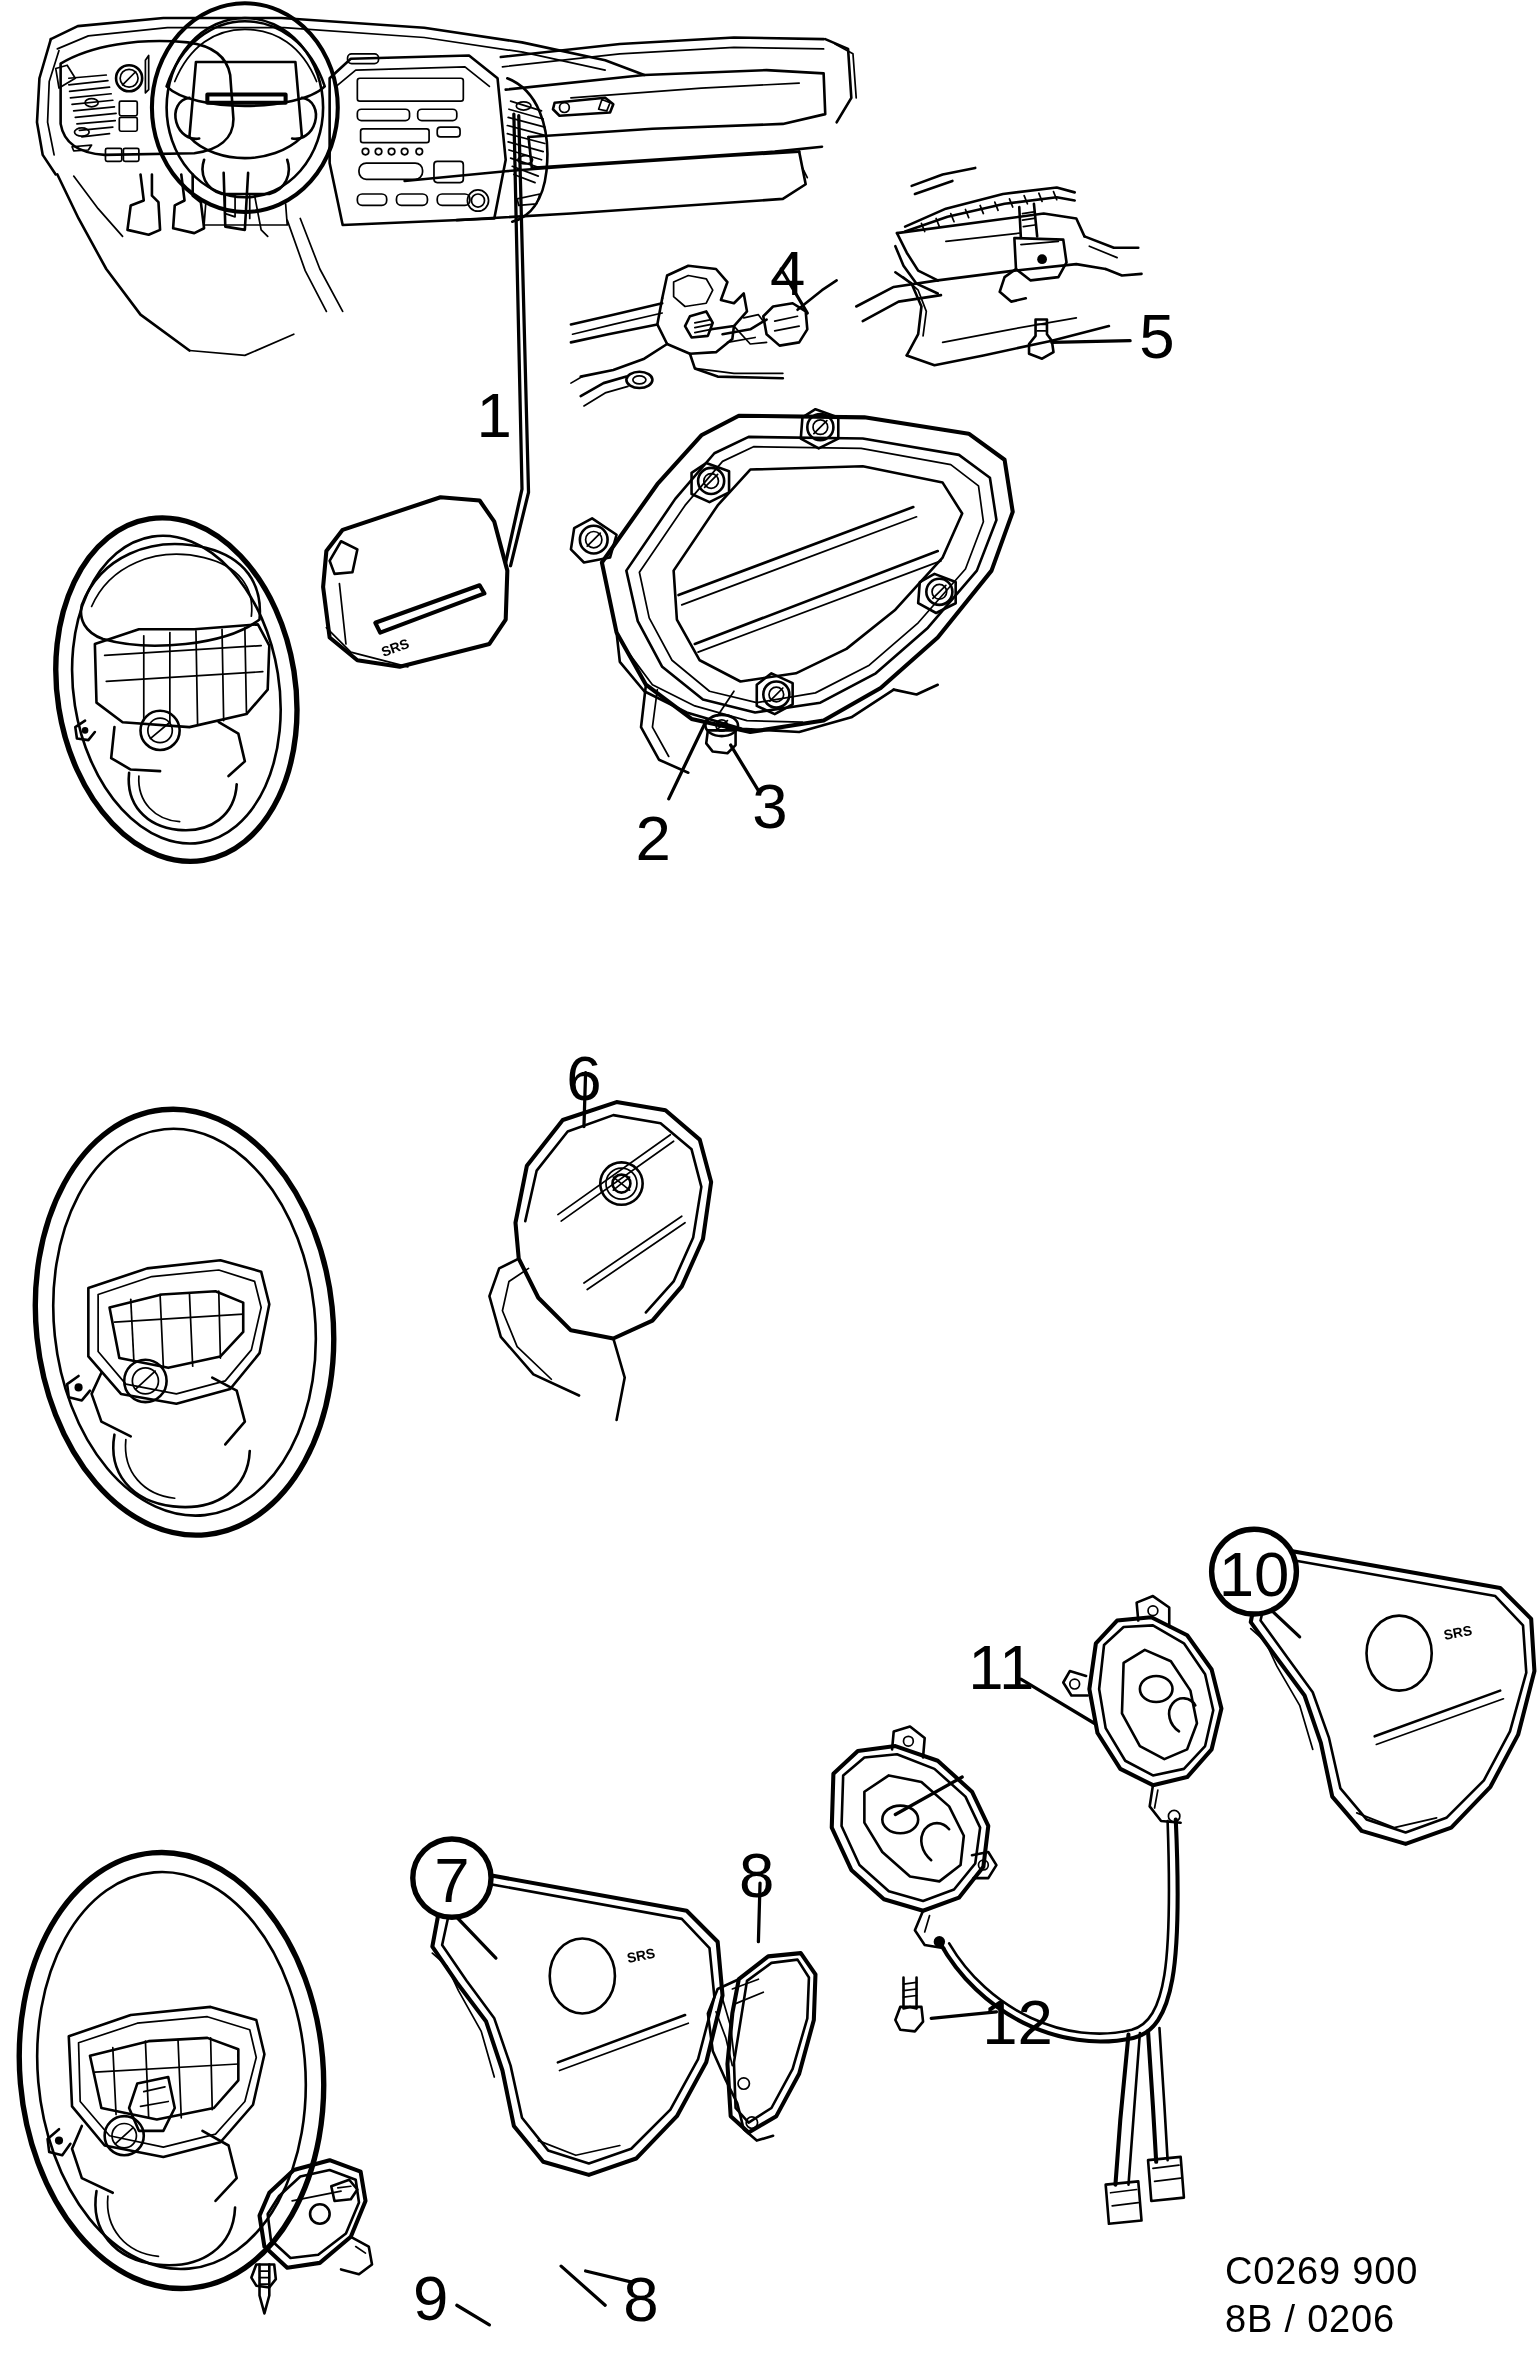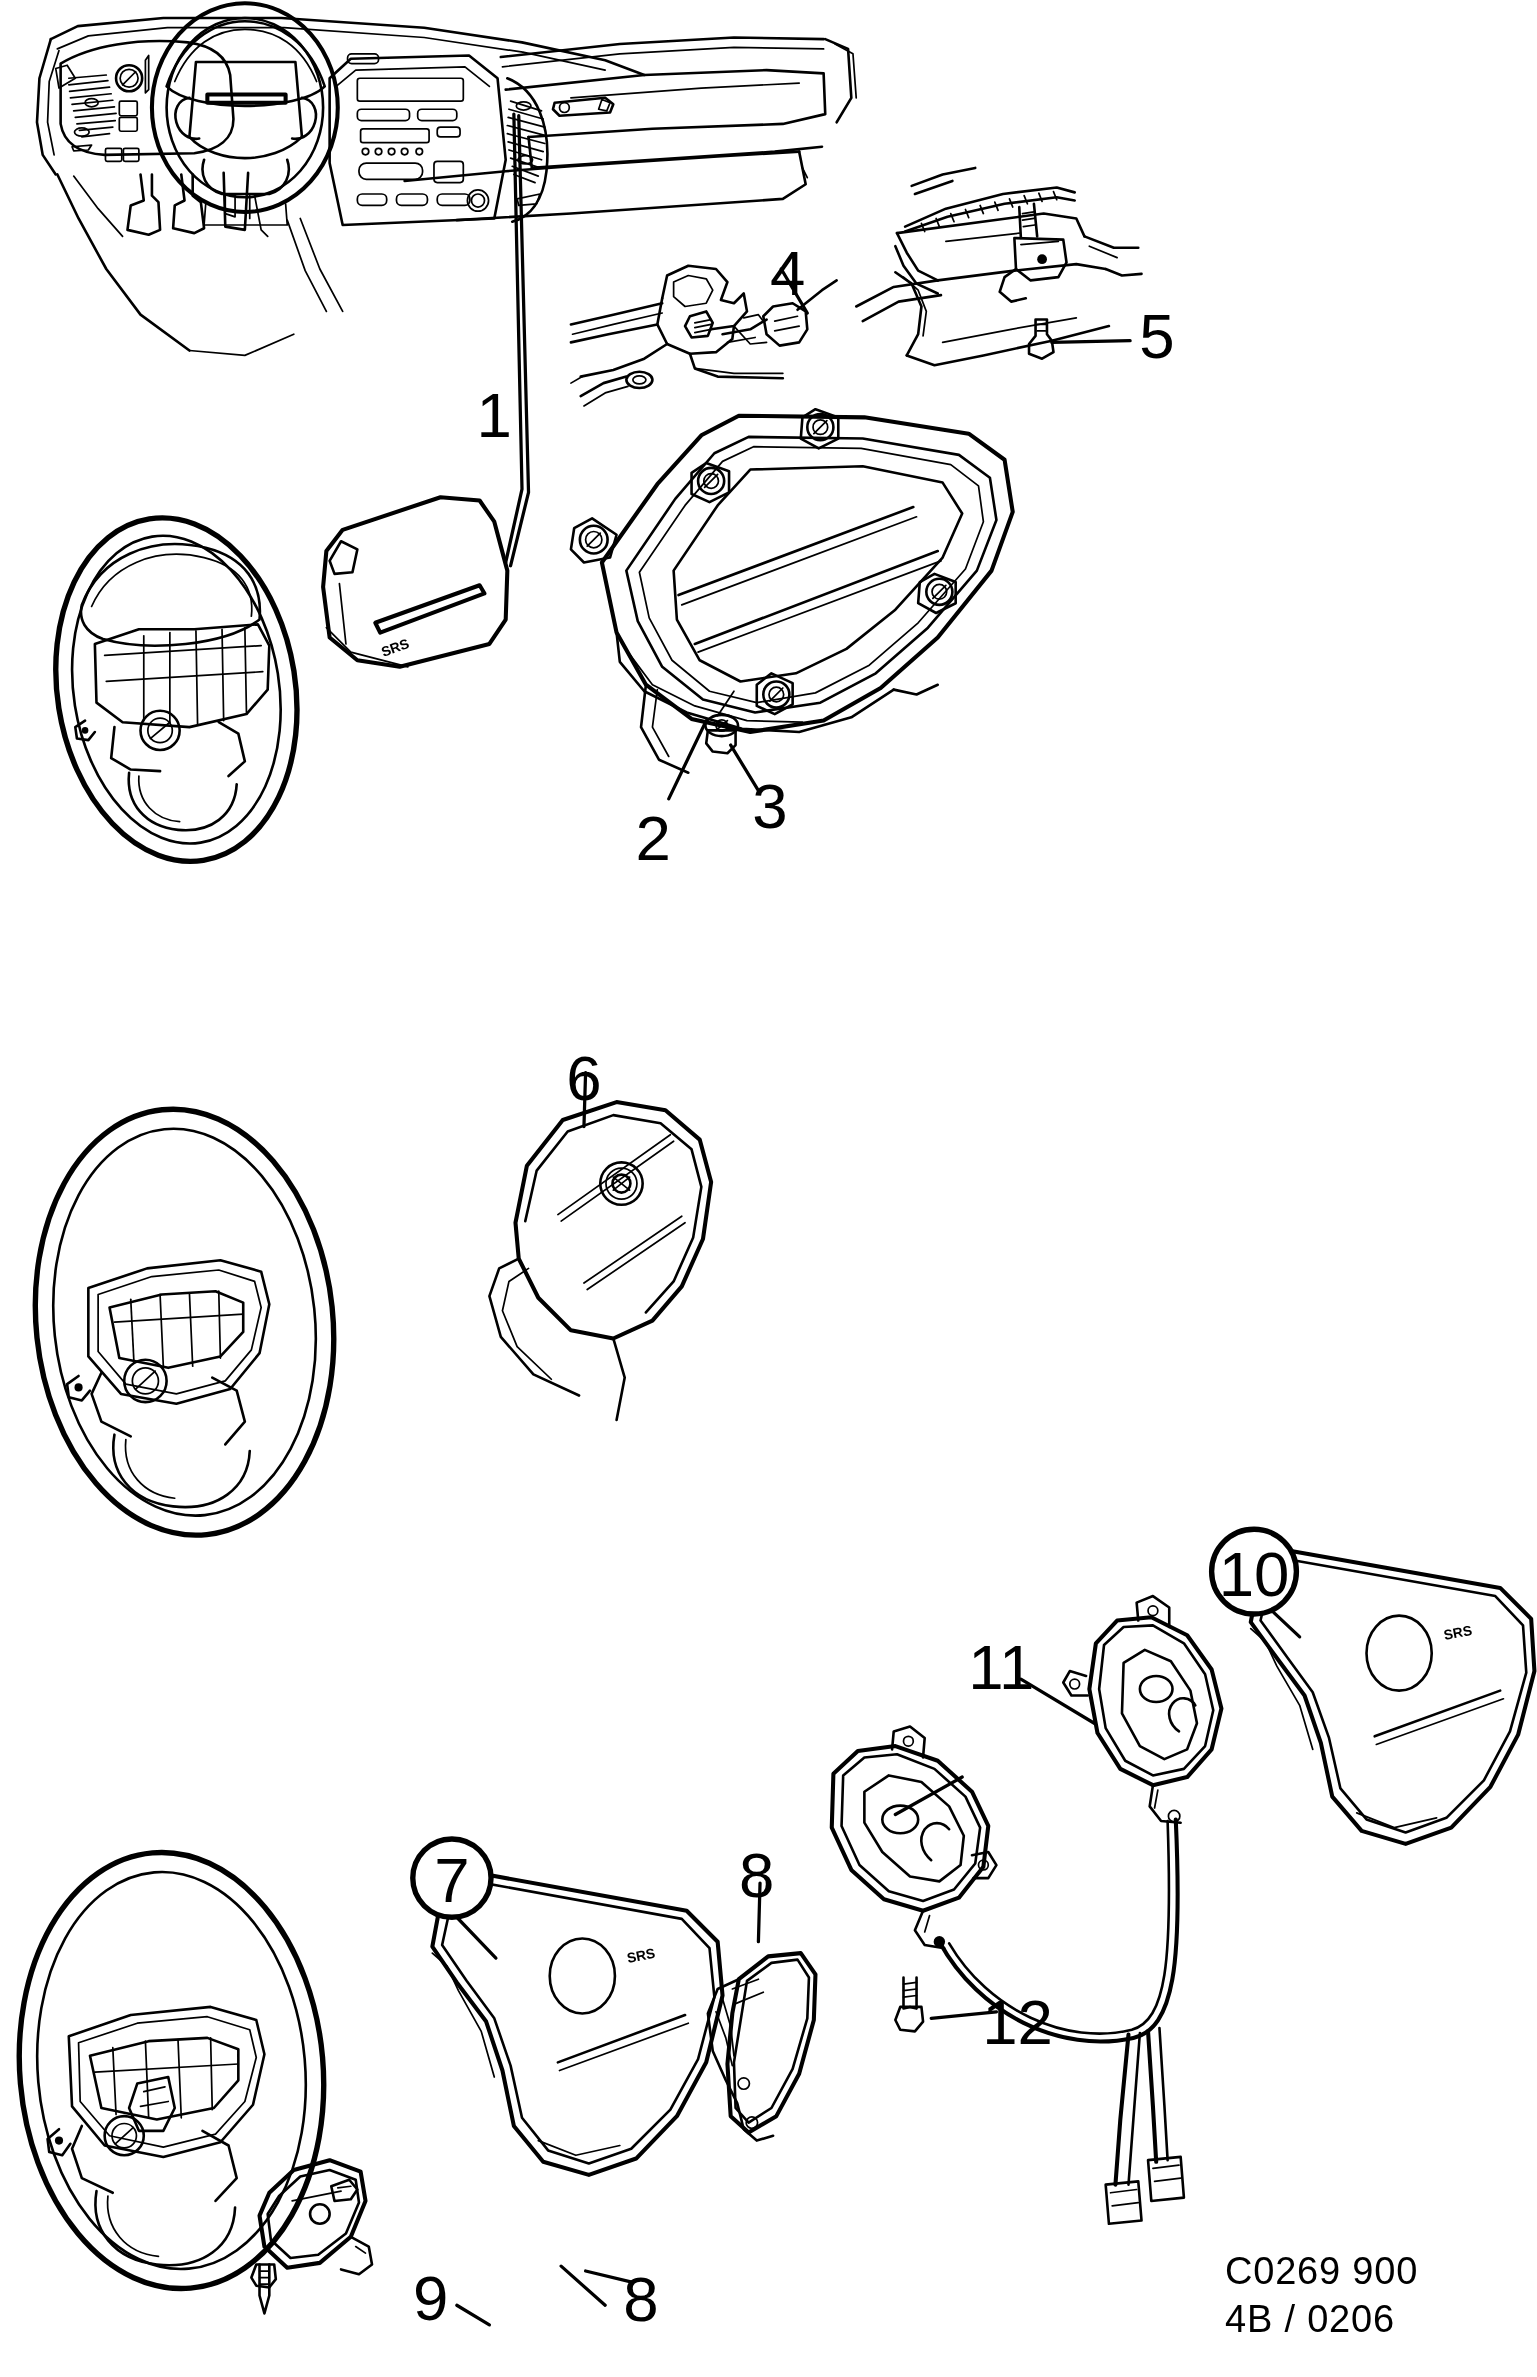--- a/index.html
+++ b/index.html
@@ -687,16 +687,16 @@
       </g>
 
       <g>
         <text class="num" x="1248" y="2480">12</text>
       </g>
     </g>
 
   </svg>
 
   <div class="footer" id="footer-line-1">C0269 900</div>
-  <div class="footer" id="footer-line-2">4B / 0206</div>
+  <div class="footer" id="footer-line-2">8B / 0206</div>
 
 </div>
 
 
 </body></html>

